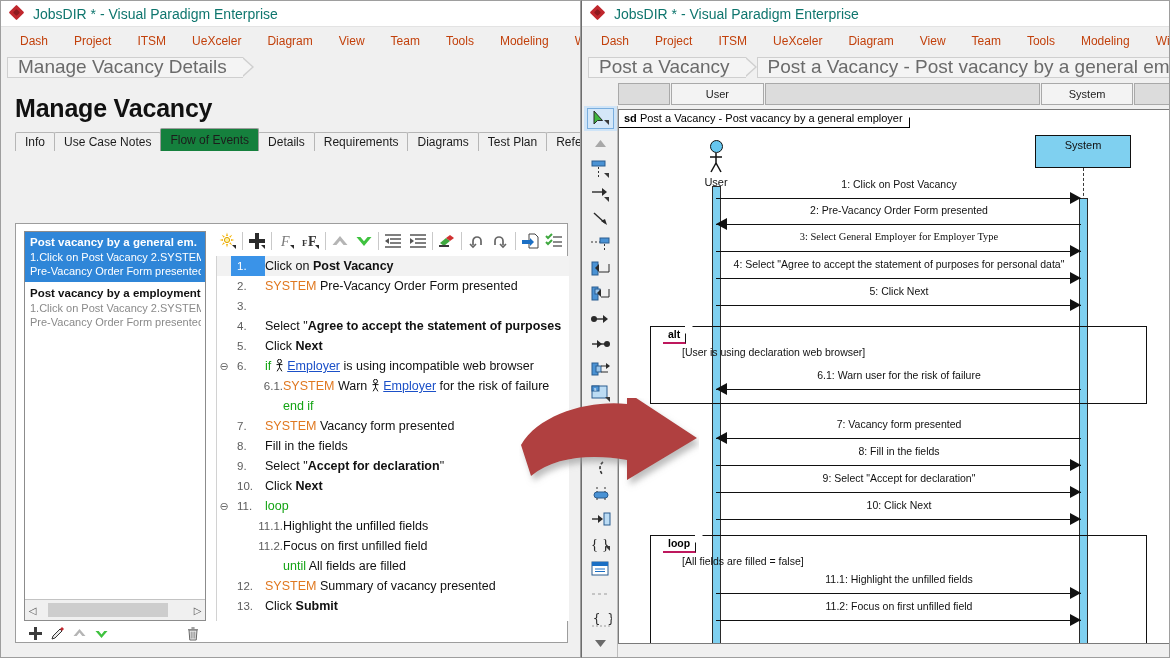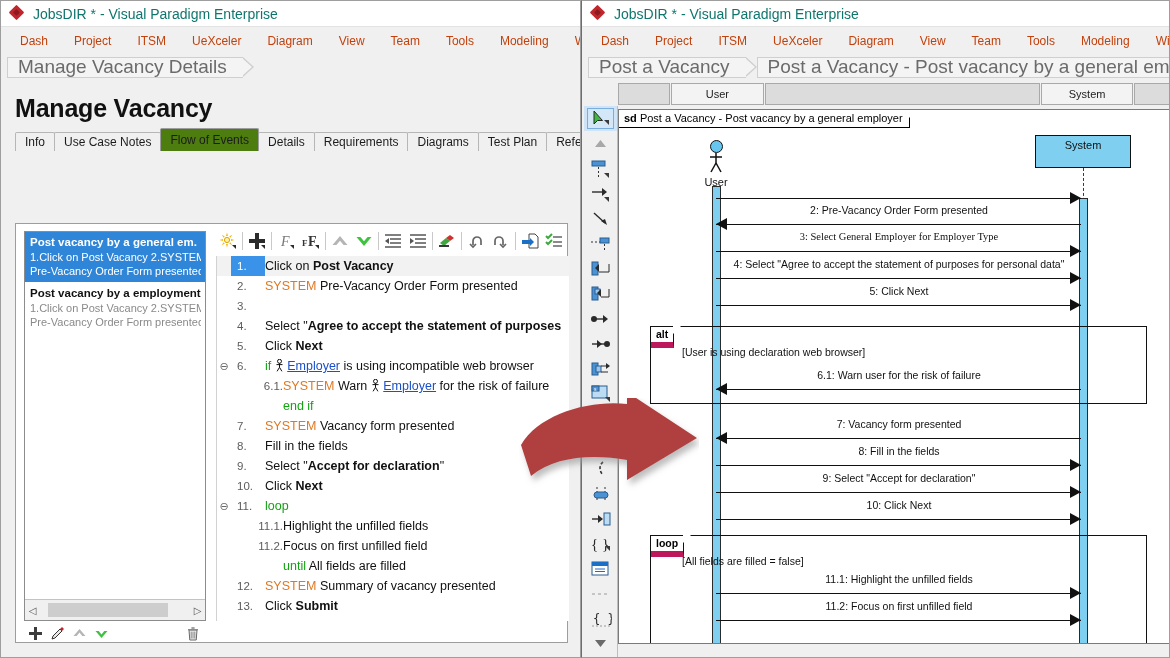--- a/index.html
+++ b/index.html
@@ -34,21 +34,21 @@
   .crumb:before{content:"";position:absolute;right:-9px;top:0;width:0;height:0;z-index:2;
         border-top:9.5px solid transparent;border-bottom:9.5px solid transparent;border-left:10px solid #f4f4f4;}
 
   
   .lw-body{position:absolute;left:0;top:79px;width:581px;height:579px;background:#f0f0f0;}
   .page-title{font-size:25px;font-weight:bold;color:#111;padding:14px 0 6px 14px;letter-spacing:-.2px;}
 
   .tabstrip{position:relative;height:22px;margin-left:14px;display:flex;align-items:flex-end;}
   .tab{height:19px;line-height:19px;padding:0 9px;margin-right:-1px;background:#f0f0f0;border:1px solid #b6b6b6;border-bottom:none;
        font-size:12px;color:#1c1c1c;white-space:nowrap;box-sizing:border-box;border-radius:2px 2px 0 0;}
-  .tab.active{background:#4d7c0f;height:23px;line-height:22px;position:relative;z-index:3;border-color:#9d9d9d;}
+  .tab.active{background:#15803d;height:23px;line-height:22px;position:relative;z-index:3;border-color:#9d9d9d;}
 
   .tabpane{position:absolute;left:14px;top:143px;width:553px;height:420px;background:#ffffff;border:1px solid #9d9d9d;box-sizing:border-box;}
 
   
   .list-panel{position:absolute;left:8px;top:7px;width:182px;height:390px;border:1px solid #8c8c8c;background:#fff;box-sizing:border-box;}
   .list-scroll{position:absolute;left:0;top:0;right:0;bottom:21px;overflow:hidden;}
   .list-item{padding:3px 4px 4px 5px;box-sizing:border-box;border-bottom:1px solid #ffffff;}
   .list-item.sel{background:#2f86d8;}
   .li-title{font-size:11.5px;font-weight:bold;color:#111;white-space:nowrap;overflow:hidden;line-height:15px;}
   .list-item.sel .li-title{color:#fff;}
@@ -106,21 +106,21 @@
   .obj-box{position:absolute;background:#7fd0f0;border:1px solid #111;display:flex;align-items:flex-start;justify-content:center;
            font-size:11px;color:#111;box-sizing:border-box;padding-top:3px;}
   .activation{position:absolute;background:#7fd0f0;border:1px solid #2a2a2a;width:9px;box-sizing:border-box;}
 
   .msg-line{position:absolute;height:0;border-top:1px solid #111;}
   .msg-label{position:absolute;font-size:10.5px;color:#111;white-space:nowrap;text-align:center;}
   .arrowR{position:absolute;width:0;height:0;border-top:6px solid transparent;border-bottom:6px solid transparent;border-left:11px solid #111;}
   .arrowL{position:absolute;width:0;height:0;border-top:6px solid transparent;border-bottom:6px solid transparent;border-right:11px solid #111;}
 
   .frag{position:absolute;border:1px solid #111;box-sizing:border-box;}
-  .frag-tag{position:absolute;left:0;top:0;height:15px;background:#fff;border-right:1px solid #111;border-bottom:6px solid #be185d;
+  .frag-tag{position:absolute;left:12px;top:0;height:15px;background:#fff;border-right:1px solid #111;border-bottom:2px solid #be185d;
             padding:0 5px;font-size:10.5px;font-weight:bold;line-height:15px;}
   .frag-tag:after{content:"";position:absolute;right:-8px;top:-1px;width:0;height:0;border-top:8px solid #fff;border-right:8px solid transparent;}
   .frag-cond{position:absolute;font-size:10.5px;color:#111;white-space:nowrap;}
 
   
   .redarrow{position:absolute;left:519px;top:398px;width:180px;height:95px;pointer-events:none;}
 </style>
 </head>
 <body>
 
@@ -639,20 +639,21 @@
         </div>
         <div class="lifeline" style="left:97px;top:76px;height:459px;"></div>
         <div class="activation" style="left:93px;top:76px;height:459px;"></div>
 
         <div class="obj-box" style="left:416px;top:25px;width:96px;height:33px;">
           <span>System</span>
         </div>
         <div class="lifeline" style="left:464px;top:58px;height:477px;"></div>
         <div class="activation" style="left:460px;top:88px;height:447px;"></div>
 
+        <div class="msg-label" style="left:100px;top:68px;width:360px;">1: Click on Post Vacancy</div>
         <div class="msg-line" style="left:97px;top:88px;width:365px;"></div>
         <div class="arrowR" style="left:451px;top:82px;"></div>
 
         <div class="msg-label" style="left:100px;top:94px;width:360px;">2: Pre-Vacancy Order Form presented</div>
         <div class="msg-line" style="left:97px;top:114px;width:365px;"></div>
         <div class="arrowL" style="left:97px;top:108px;"></div>
 
         <div class="msg-label" style="left:100px;top:121px;width:360px;font-family:Liberation Serif, serif;">3: Select General Employer for Employer Type</div>
         <div class="msg-line" style="left:97px;top:141px;width:365px;"></div>
         <div class="arrowR" style="left:451px;top:135px;"></div>

